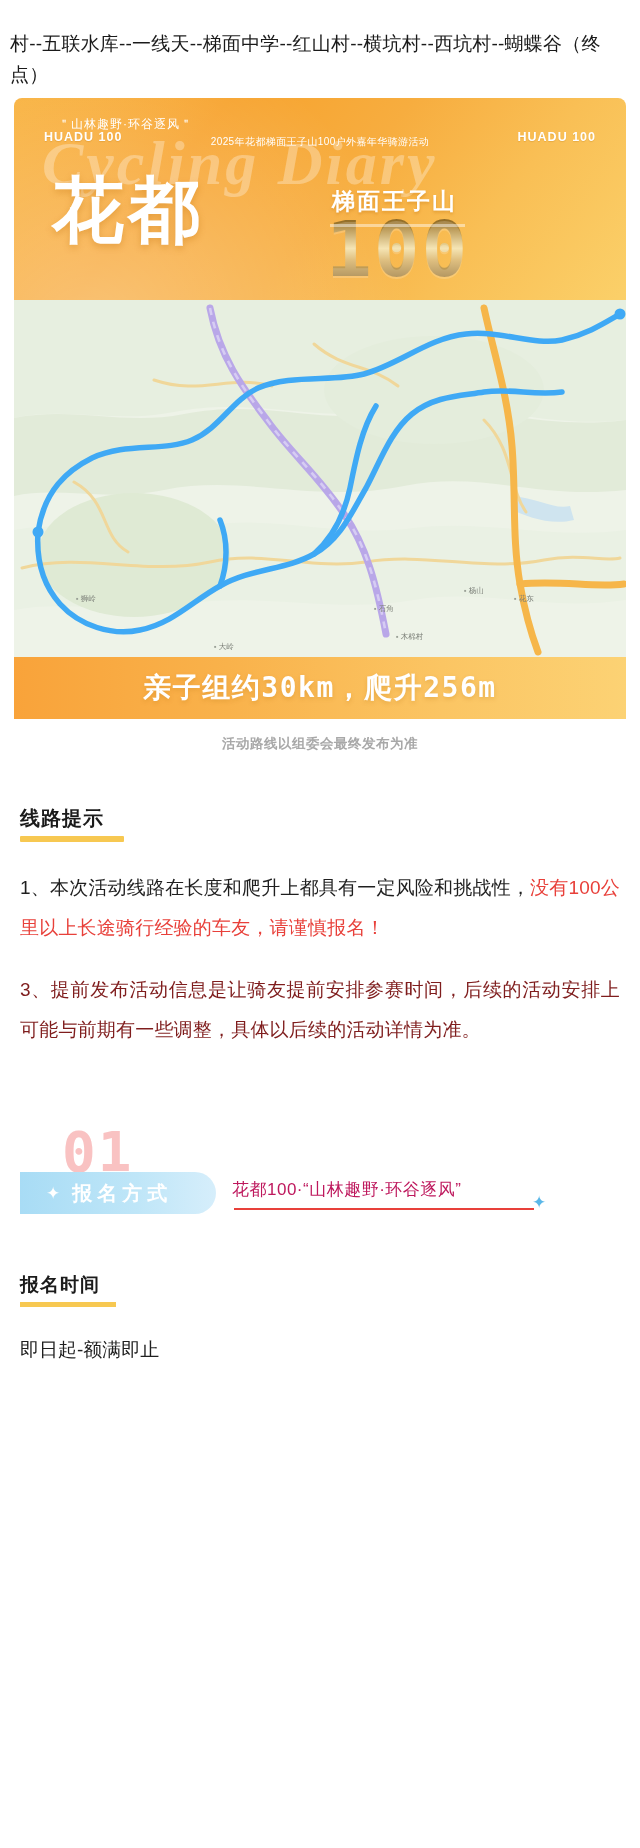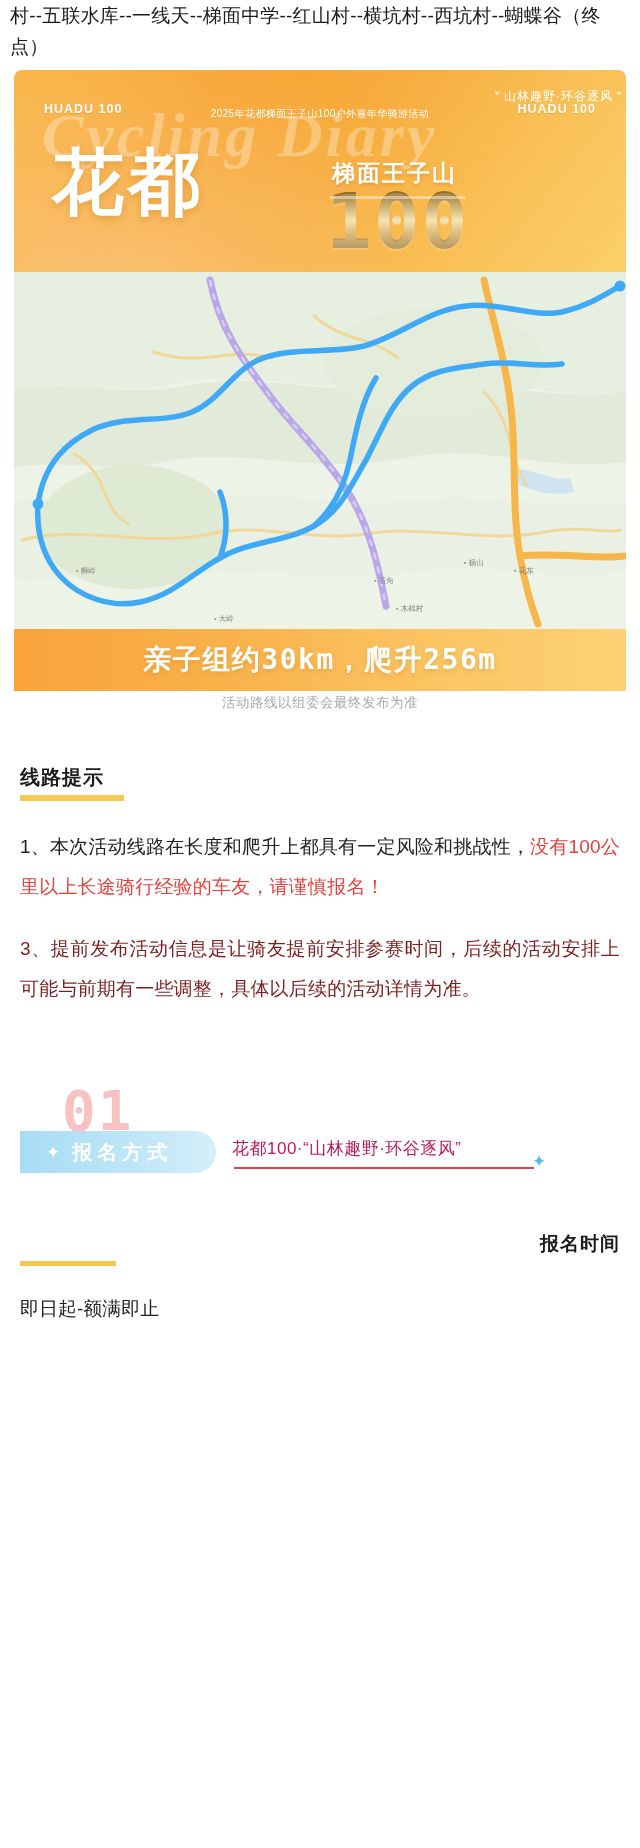--- a/index.html
+++ b/index.html
@@ -4,21 +4,21 @@
 <style>
   * { box-sizing: border-box; }
   html, body { margin: 0; padding: 0; }
   body {
     width: 640px;
     font-family: "Liberation Sans", "DejaVu Sans", sans-serif;
     background: #ffffff;
     color: #222;
     -webkit-font-smoothing: antialiased;
   }
-  .page { width: 640px; position: relative; overflow: hidden; }
+  .page { width: 640px; position: relative; overflow: hidden; margin-top: 28px; }
 
   
   .route-text {
     font-size: 19px;
     line-height: 31px;
     color: #1a1a1a;
     padding: 0 10px 8px 10px;
     letter-spacing: 0.2px;
     word-break: break-all;
   }
@@ -57,25 +57,26 @@
     letter-spacing: 1px;
     color: #ffffff;
     font-weight: bold;
     text-shadow: 0 1px 1px rgba(180,110,0,0.25);
   }
   .brand-left { left: 30px; }
   .brand-right { right: 30px; }
   .poster-sub1 {
     position: absolute;
     top: 18px;
-    left: 0; right: 0;
-    text-align: right;
+    left: 0; right: 7px;
+    text-align: left;
     font-size: 12px;
     color: #ffffff;
     letter-spacing: 1px;
+    padding-left: 44px;
   }
   .poster-sub2 {
     position: absolute;
     top: 37px;
     left: 0; right: 0;
     text-align: center;
     font-size: 10px;
     color: #ffffff;
     letter-spacing: 0.4px;
   }
@@ -159,22 +160,23 @@
     font-weight: bold;
     color: #ffffff;
     letter-spacing: 1.5px;
     font-family: "DejaVu Sans Mono", monospace;
     text-shadow: 0 2px 4px rgba(180,110,10,0.25);
   }
   .poster-note {
     text-align: center;
     font-size: 13.5px;
     color: #a8a8a8;
-    padding: 3px 0 0 0;
+    padding: 16px 0 0 0;
     letter-spacing: 0.5px;
+    font-weight: bold;
   }
 
   
   .section {
     padding: 0 20px;
   }
   .sec-head {
     margin-top: 52px;
     display: inline-block;
     position: relative;
@@ -265,21 +267,20 @@
     color: #5ab7e8;
     font-size: 17px;
   }
 
   .sub-head {
     margin-top: 30px;
     font-size: 19px;
     font-weight: bold;
     color: #1b1b1b;
     letter-spacing: 1px;
-    text-align: right;
   }
   .sub-head-underline {
     display: block;
     height: 5px;
     width: 96px;
     background: #f7c851;
     margin-top: 4px;
   }
   .plain {
     font-size: 19px;

